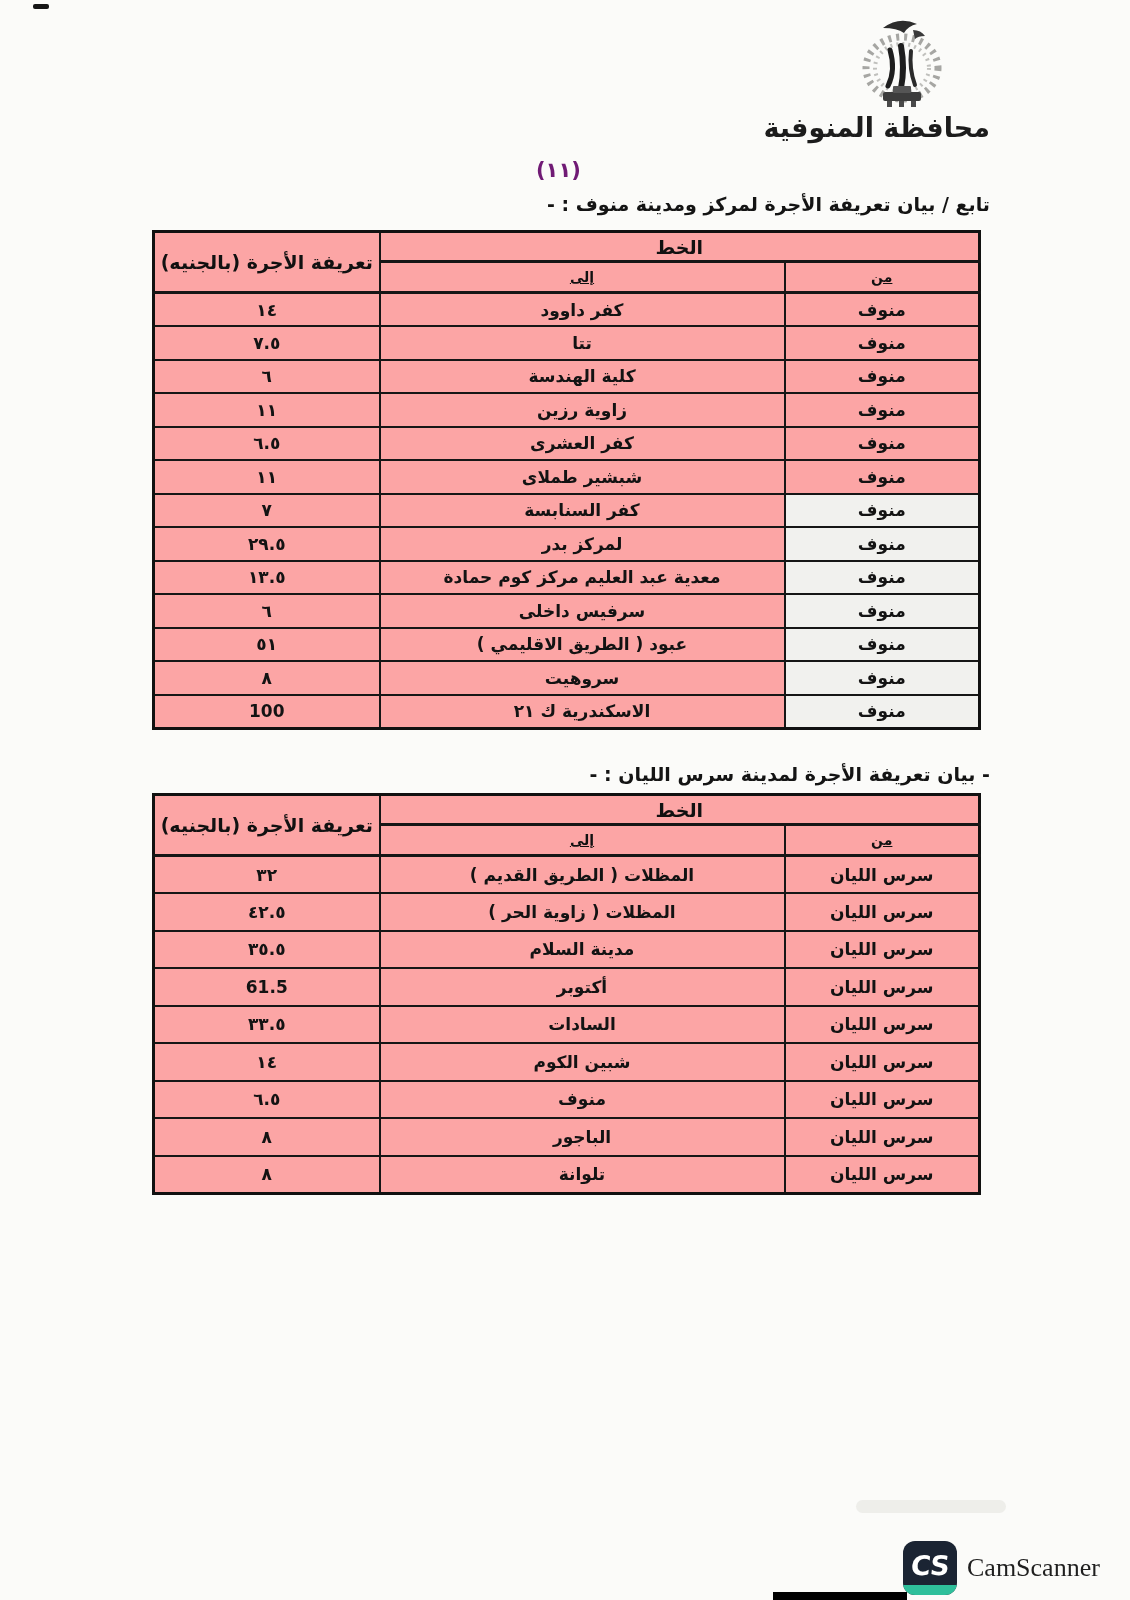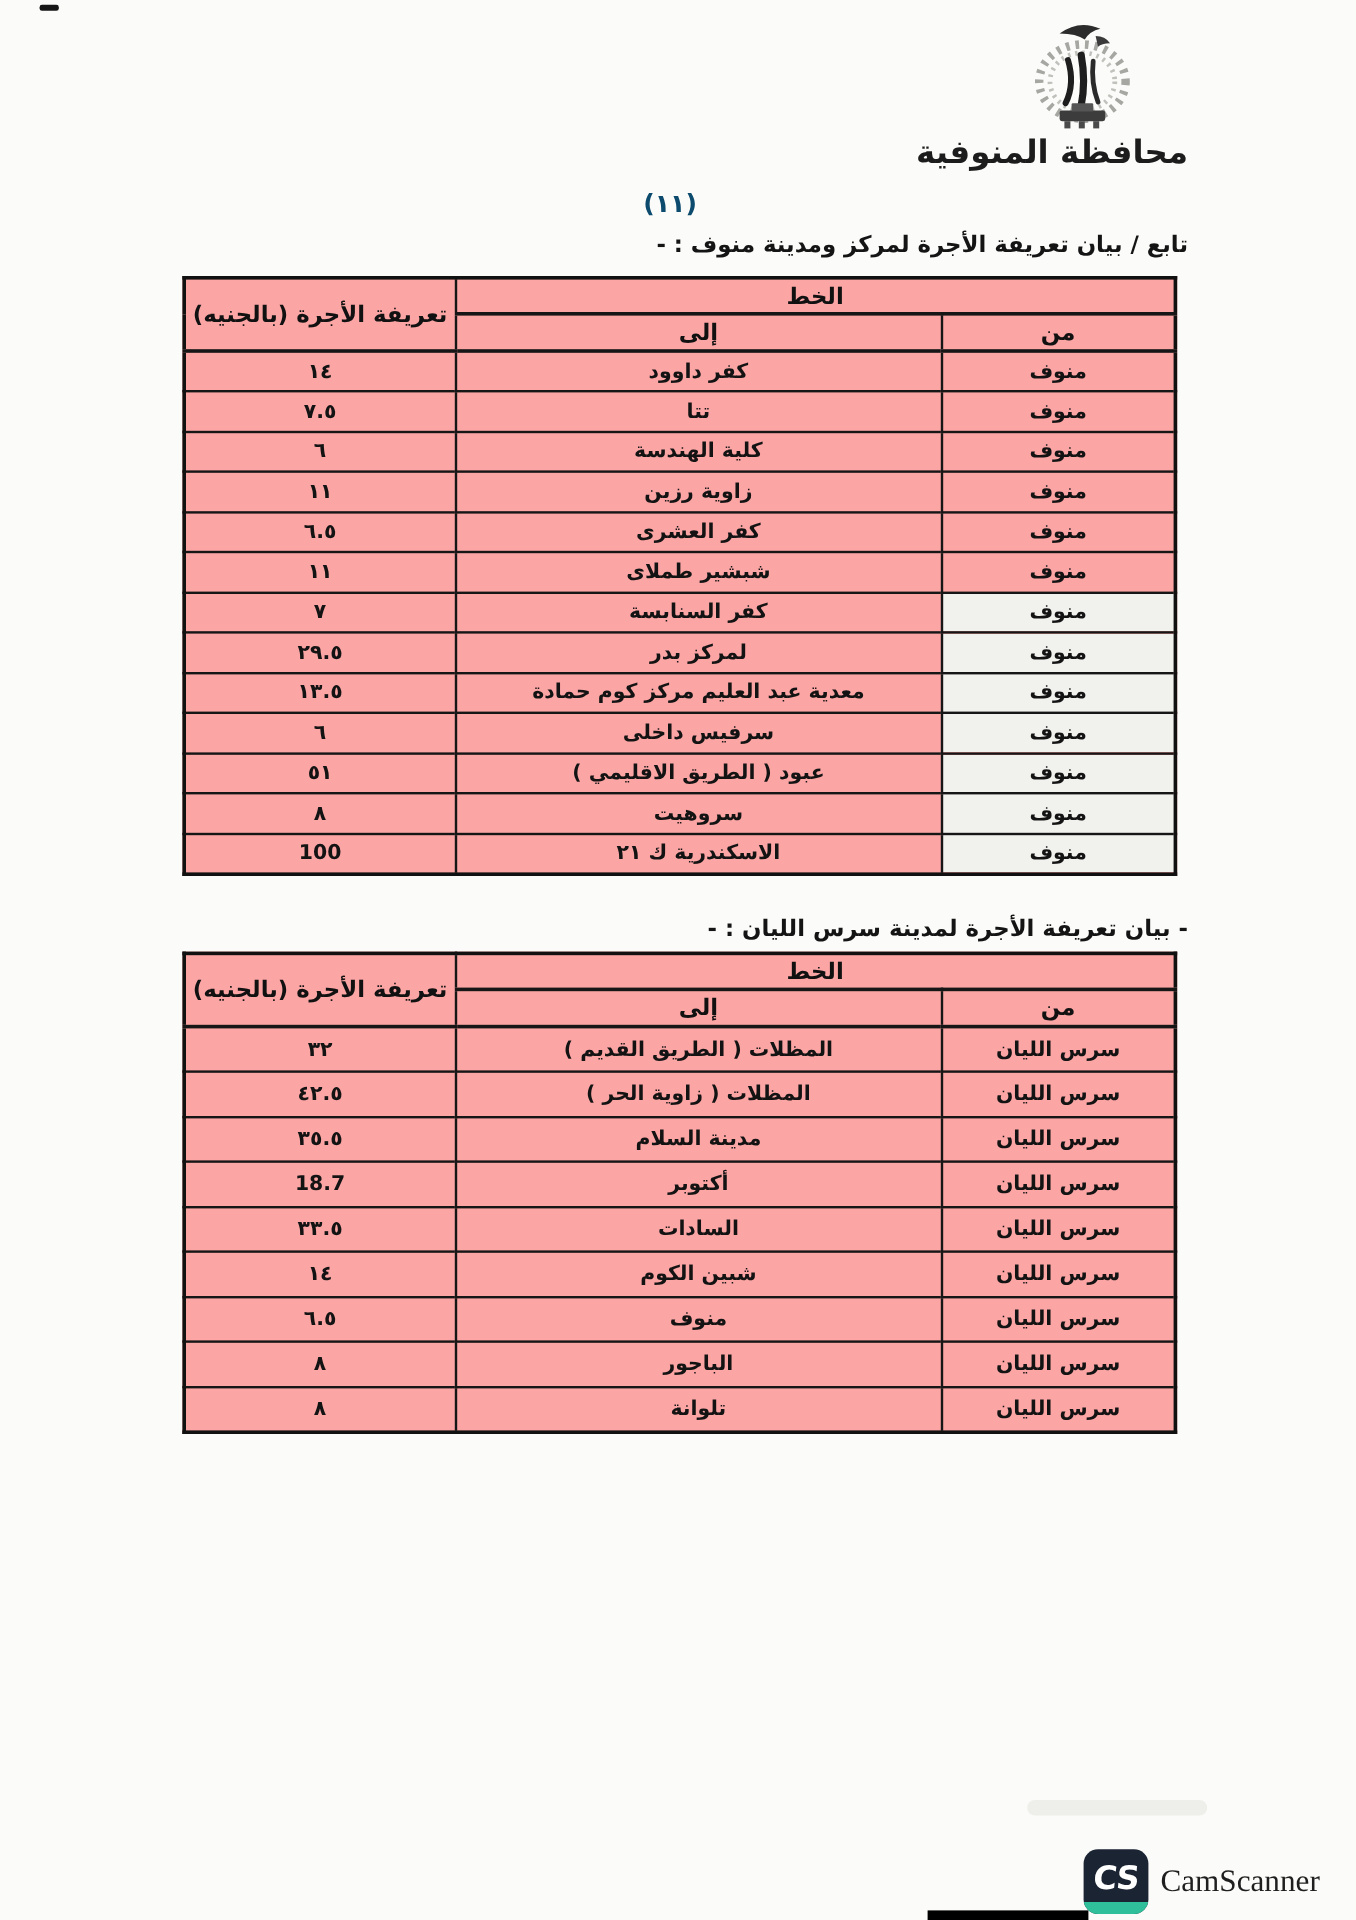--- a/index.html
+++ b/index.html
@@ -19,21 +19,21 @@
     position: absolute; left: 843px; top: 16px;
     width: 118px; height: 98px;
   }
   .org-name {
     position: absolute; top: 112px; right: 140px;
     direction: rtl; font-weight: bold; font-size: 27px; color: #1c1c1c;
     letter-spacing: 0;
   }
   .page-number {
     position: absolute; left: 536px; top: 158px;
-    font-weight: bold; font-size: 21px; color: #0c4a6e; direction: rtl;
+    font-weight: bold; font-size: 21px; color: #701a75; direction: rtl;
   }
   .sec-title {
     position: absolute; right: 140px;
     direction: rtl; font-weight: bold; font-size: 19px; color: #141414;
     white-space: nowrap;
   }
   .sec-title.t1 { top: 193px; }
   .sec-title.t2 { top: 763px; margin-left: 12px; }
 
   table.fare-table {
@@ -47,21 +47,21 @@
   table.t1-table { top: 230px; }
   table.t2-table { top: 793px; }
   .fare-table th, .fare-table td {
     border: 2px solid #161616;
     text-align: center; vertical-align: middle;
     font-weight: bold;
     overflow: hidden;
   }
   .fare-table { border: 3px solid #111; }
   .fare-table thead tr.h1 th { height: 30px; font-size: 19px; }
-  .fare-table thead tr.h2 th { height: 31px; font-size: 19px; }
+  .fare-table thead tr.h2 th { height: 31px; font-size: 14px; text-decoration: underline; }
   .fare-table thead th { border-bottom-width: 3px; }
   .fare-table th.fare-h { font-size: 16.5px; }
   .fare-table td { font-size: 17px; color: #131313; }
   .t1-table tbody td { height: 33.5px; }
   .t2-table tbody td { height: 37.5px; }
   .fare-table td.fare { direction: ltr; }
   .t1-table tbody tr:nth-child(n+7) td.from { background: #f1f1ee; }
 
   .watermark {
     position: absolute; left: 903px; top: 1541px;
@@ -238,21 +238,21 @@
         <td class="fare">٤٢.٥</td>
       </tr>
     <tr>
         <td class="from">سرس الليان</td>
         <td class="to">مدينة السلام</td>
         <td class="fare">٣٥.٥</td>
       </tr>
     <tr>
         <td class="from">سرس الليان</td>
         <td class="to">أكتوبر</td>
-        <td class="fare">18.7</td>
+        <td class="fare">61.5</td>
       </tr>
     <tr>
         <td class="from">سرس الليان</td>
         <td class="to">السادات</td>
         <td class="fare">٣٣.٥</td>
       </tr>
     <tr>
         <td class="from">سرس الليان</td>
         <td class="to">شبين الكوم</td>
         <td class="fare">١٤</td>

